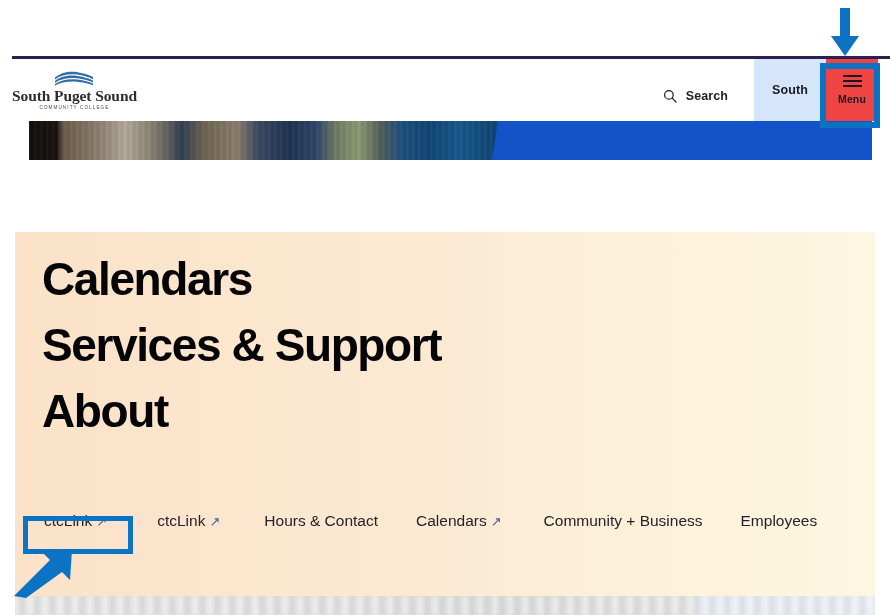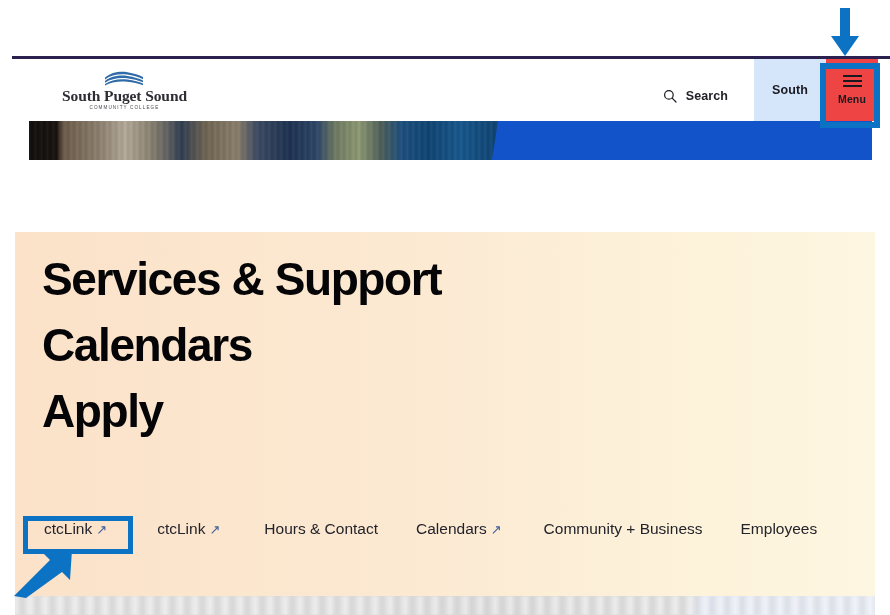--- a/index.html
+++ b/index.html
@@ -38,21 +38,20 @@
     left: 12px;
     top: 59px;
     width: 866px;
     height: 62px;
     background: #ffffff;
     display: flex;
     align-items: stretch;
   }
   .logo-wrap {
     flex: 0 0 auto;
-    margin-left: 50px;
     display: flex;
     flex-direction: column;
     align-items: center;
     justify-content: center;
     text-align: center;
   }
   .logo-waves {
     width: 42px;
     height: 16px;
     margin-bottom: 2px;
@@ -214,21 +213,21 @@
     letter-spacing: -1.4px;
     line-height: 1.44;
     text-decoration: none;
     cursor: pointer;
     white-space: nowrap;
   }
 
   .util-row {
     position: absolute;
     left: 29px;
-    top: 288px;
+    top: 280px;
     right: 8px;
     display: flex;
     align-items: center;
     gap: 0;
   }
   .util-link {
     font-size: 15.5px;
     color: #23232b;
     text-decoration: none;
     cursor: pointer;
@@ -355,23 +354,23 @@
   </div>
 
   <div class="hero">
     <div class="hero-photo"></div>
     <div class="hero-blue"></div>
   </div>
 
   <div class="overlay">
 
     <div class="overlay-links">
+      <a class="overlay-link" href="#">Calendars</a>
       <a class="overlay-link" href="#">Services &amp; Support</a>
-      <a class="overlay-link" href="#">Calendars</a>
-      <a class="overlay-link" href="#">Apply</a>
+      <a class="overlay-link" href="#">About</a>
     </div>
 
     <div class="util-row">
       <a class="util-link" href="#">
         <span>ctcLink</span>
         <span class="util-ext">↗</span>
       </a>
       <span class="u-gap-1"></span>
 
       <a class="util-link" href="#">

